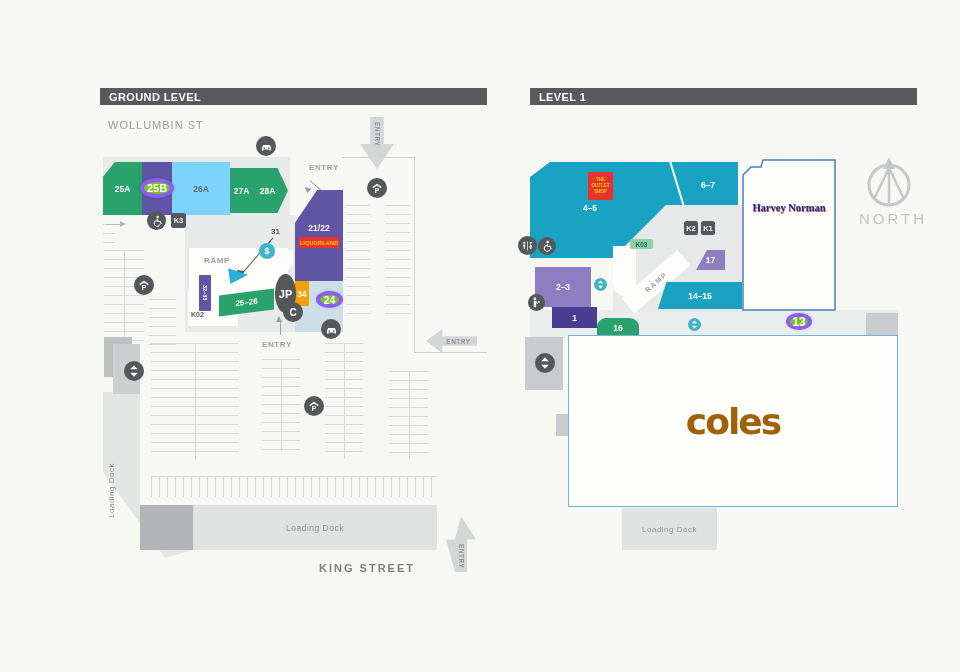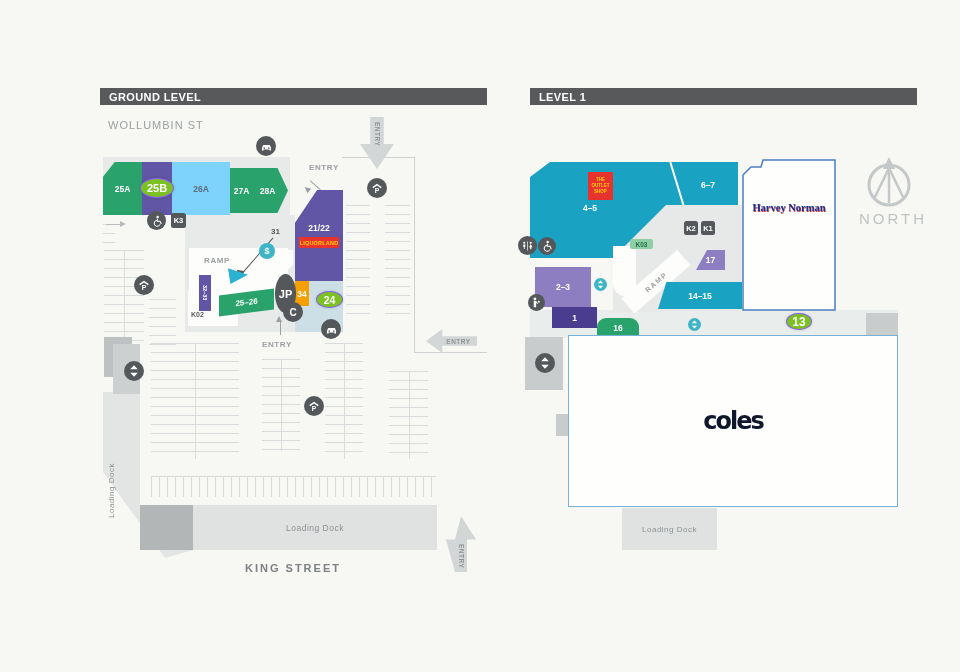--- a/index.html
+++ b/index.html
@@ -7,21 +7,21 @@
        font-family:"Liberation Sans",sans-serif;overflow:hidden}
   .a{position:absolute;box-sizing:border-box}
   .hdr{background:#58595b;color:#fff;font-size:11px;font-weight:bold;letter-spacing:.4px;
        display:flex;align-items:center;padding-left:9px}
   .street{color:#9ba0a2;font-size:11px;letter-spacing:1px;font-weight:500}
   .shop{display:flex;align-items:center;justify-content:center;
         font-size:8.5px;font-weight:600;color:#fff;text-align:center}
   .green{background:#29a26c}.purple{background:#6156a5}.lpurple{background:#8d7ec1}
   .dpurple{background:#4a3d90}.lblue{background:#7dd3fc;color:#5a6b78}
   .teal{background:#1aa2c2}.orange{background:#f5a000}
-  .gbadge{background:#7bc122;color:#fff;border:1px solid #8b5cf6;border-radius:50%;
+  .gbadge{background:#7bc122;color:#fff;border:4px solid #8b5cf6;border-radius:50%;
           display:flex;align-items:center;justify-content:center;font-weight:bold;
           box-shadow:0 0 3px rgba(0,0,0,.18)}
   .dc{background:#55585a;border-radius:50%;color:#fff;display:flex;align-items:center;
       justify-content:center;font-weight:bold;flex-direction:column}
   .tc{background:#3fb4c6;border-radius:50%;color:#fff;display:flex;align-items:center;
       justify-content:center;font-weight:bold}
   .kb{background:#55585a;color:#fff;border-radius:2.5px;display:flex;align-items:center;
       justify-content:center;font-size:7.5px;font-weight:bold}
   .ph{background-image:repeating-linear-gradient(to bottom,#d8dbdb 0 1px,transparent 1px 9px)}
   .mid::before{content:"";position:absolute;left:50%;top:0;bottom:0;width:1px;background:#d8dbdb}
@@ -162,21 +162,21 @@
 <div class="a dc" style="left:124px;top:361px;width:20px;height:20px">
   <svg viewBox="0 0 12 14" width="10" height="12">
       <path d="M6 0 L10.5 5 H1.5 z" fill="#fff"></path>
       <path d="M6 14 L10.5 9 H1.5 z" fill="#fff"></path>
     </svg>
 </div>
 <div class="a" style="left:140px;top:505px;width:53px;height:45px;background:#b2b6b7"></div>
 <div class="a ldtxt" style="left:193px;top:505px;width:244px;height:45px;background:#e0e2e2;display:flex;align-items:center;justify-content:center">
   <span>Loading Dock</span>
 </div>
-<div class="a street" style="left:245px;top:562px;width:170px;text-align:left;color:#7d8184;font-weight:600;letter-spacing:2px">KING STREET</div>
+<div class="a street" style="left:245px;top:562px;width:170px;text-align:right;color:#7d8184;font-weight:600;letter-spacing:2px">KING STREET</div>
 
 <div class="a hdr" style="left:530px;top:88px;width:387px;height:17px">LEVEL 1</div>
 
 <div class="a" style="left:530px;top:310px;width:368px;height:28px;background:#e9edec"></div>
 <div class="a" style="left:866px;top:313px;width:32px;height:27px;background:#c9cccc"></div>
 
 <div class="a teal" style="left:530px;top:162px;width:208px;height:100px;clip-path:polygon(20px 0,208px 0,208px 44px,136px 44px,83px 96px,0 96px,0 15px)"></div>
 <div class="a" style="left:676px;top:161px;width:2px;height:46px;background:#fff;transform:rotate(-17deg)"></div>
 <div class="a shop" style="left:580px;top:202px;width:20px;height:12px">4–5</div>
 <div class="a shop" style="left:698px;top:179px;width:20px;height:12px">6–7</div>
@@ -247,21 +247,21 @@
 <div class="a" style="left:525px;top:337px;width:38px;height:53px;background:#c9cccc"></div>
 <div class="a dc" style="left:535px;top:353px;width:20px;height:20px">
   <svg viewBox="0 0 12 14" width="10" height="12">
       <path d="M6 0 L10.5 5 H1.5 z" fill="#fff"></path>
       <path d="M6 14 L10.5 9 H1.5 z" fill="#fff"></path>
     </svg>
 </div>
 <div class="a" style="left:556px;top:414px;width:13px;height:22px;background:#c9cccc"></div>
 
 <div class="a" style="left:568px;top:335px;width:330px;height:172px;background:#fefefd;border:1.5px solid #74b2d8;display:flex;align-items:center;justify-content:center">
-  <span style="font-family:'DejaVu Sans',sans-serif;font-weight:bold;font-size:24px;letter-spacing:-2px;color:#0f172a">coles</span>
+  <span style="font-family:'DejaVu Sans',sans-serif;font-weight:bold;font-size:36px;letter-spacing:-2px;color:#a16207">coles</span>
 </div>
 
 <div class="a ldtxt" style="left:622px;top:508px;width:95px;height:42px;background:#e0e2e2;display:flex;align-items:center;justify-content:center;font-size:8px">
   <span>Loading Dock</span>
 </div>
 
 <div class="a" style="left:866px;top:155px;width:48px;height:54px">
   <svg width="46" height="54" viewBox="0 0 46 54">
       <circle cx="23" cy="30" r="20" fill="none" stroke="#c5c8c8" stroke-width="3"></circle>
       <path d="M23 13 V48" stroke="#c5c8c8" stroke-width="2.5"></path>

